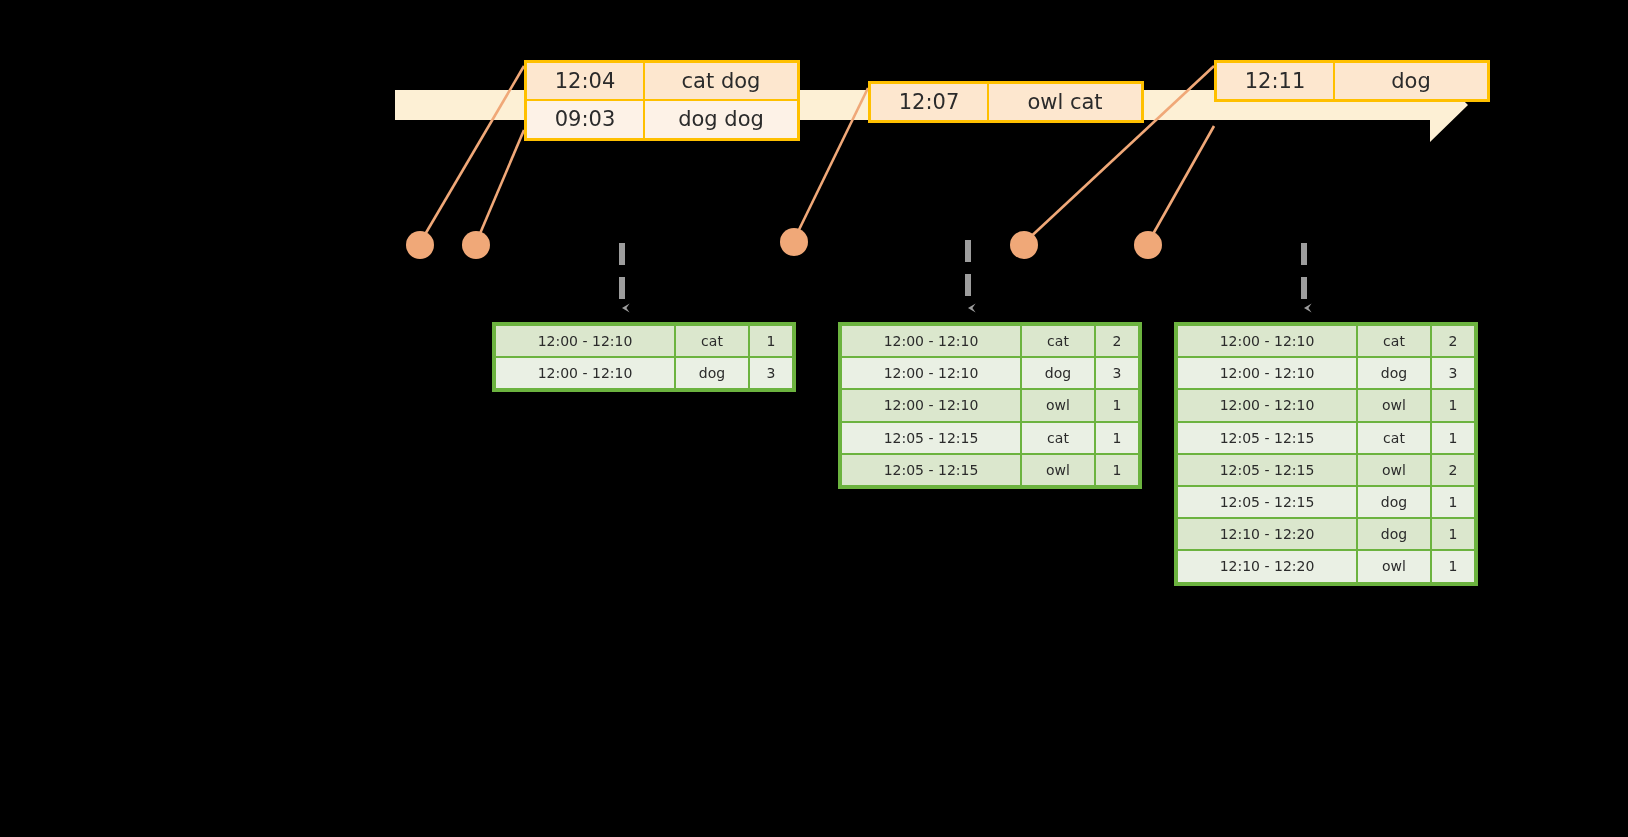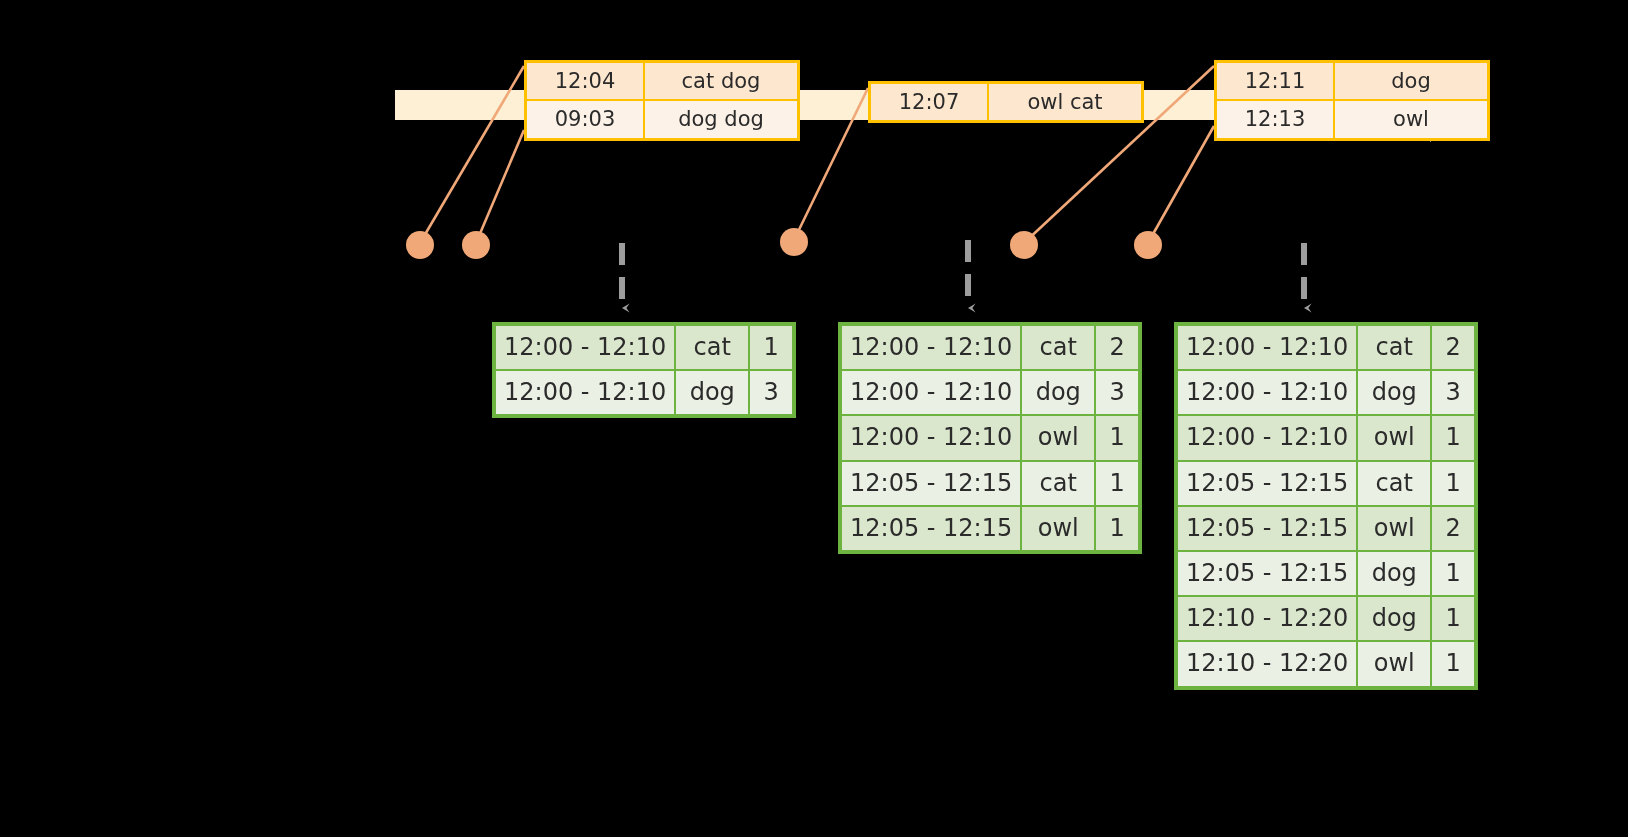--- a/index.html
+++ b/index.html
@@ -51,21 +51,21 @@
   .res-table {
     position: absolute;
     border-collapse: separate;
     border-spacing: 0;
     background: #6cb33f;
     border: 3px solid #6cb33f;
     z-index: 6;
   }
   .res-table td {
     color: #2b2b2b;
-    font-size: 24px;
+    font-size: 14px;
     text-align: center;
     padding: 6px 8px;
     border: 1px solid #6cb33f;
     white-space: nowrap;
     line-height: 1.3;
     background: #dbe7cd;
   }
   .res-table tr.alt td { background: #eaf0e4; }
   .res-table td.c-win { width: 162px; }
   .res-table td.c-key { width: 56px; }
@@ -131,24 +131,20 @@
     </tr>
   </tbody>
     </table>
 
   <table class="evt-table" style="left:1214px; top:60px;">
     <tbody>
         <tr>
       <td class="c-time">12:11</td>
       <td class="c-words">dog</td>
     </tr>
-    <tr>
-      <td class="c-time">12:13</td>
-      <td class="c-words">owl</td>
-    </tr>
   </tbody>
     </table>
 
   <table class="res-table" style="left:492px; top:322px;">
     <tbody>
         <tr>
       <td class="c-win">12:00 - 12:10</td>
       <td class="c-key">cat</td>
       <td class="c-cnt">1</td>
     </tr>

